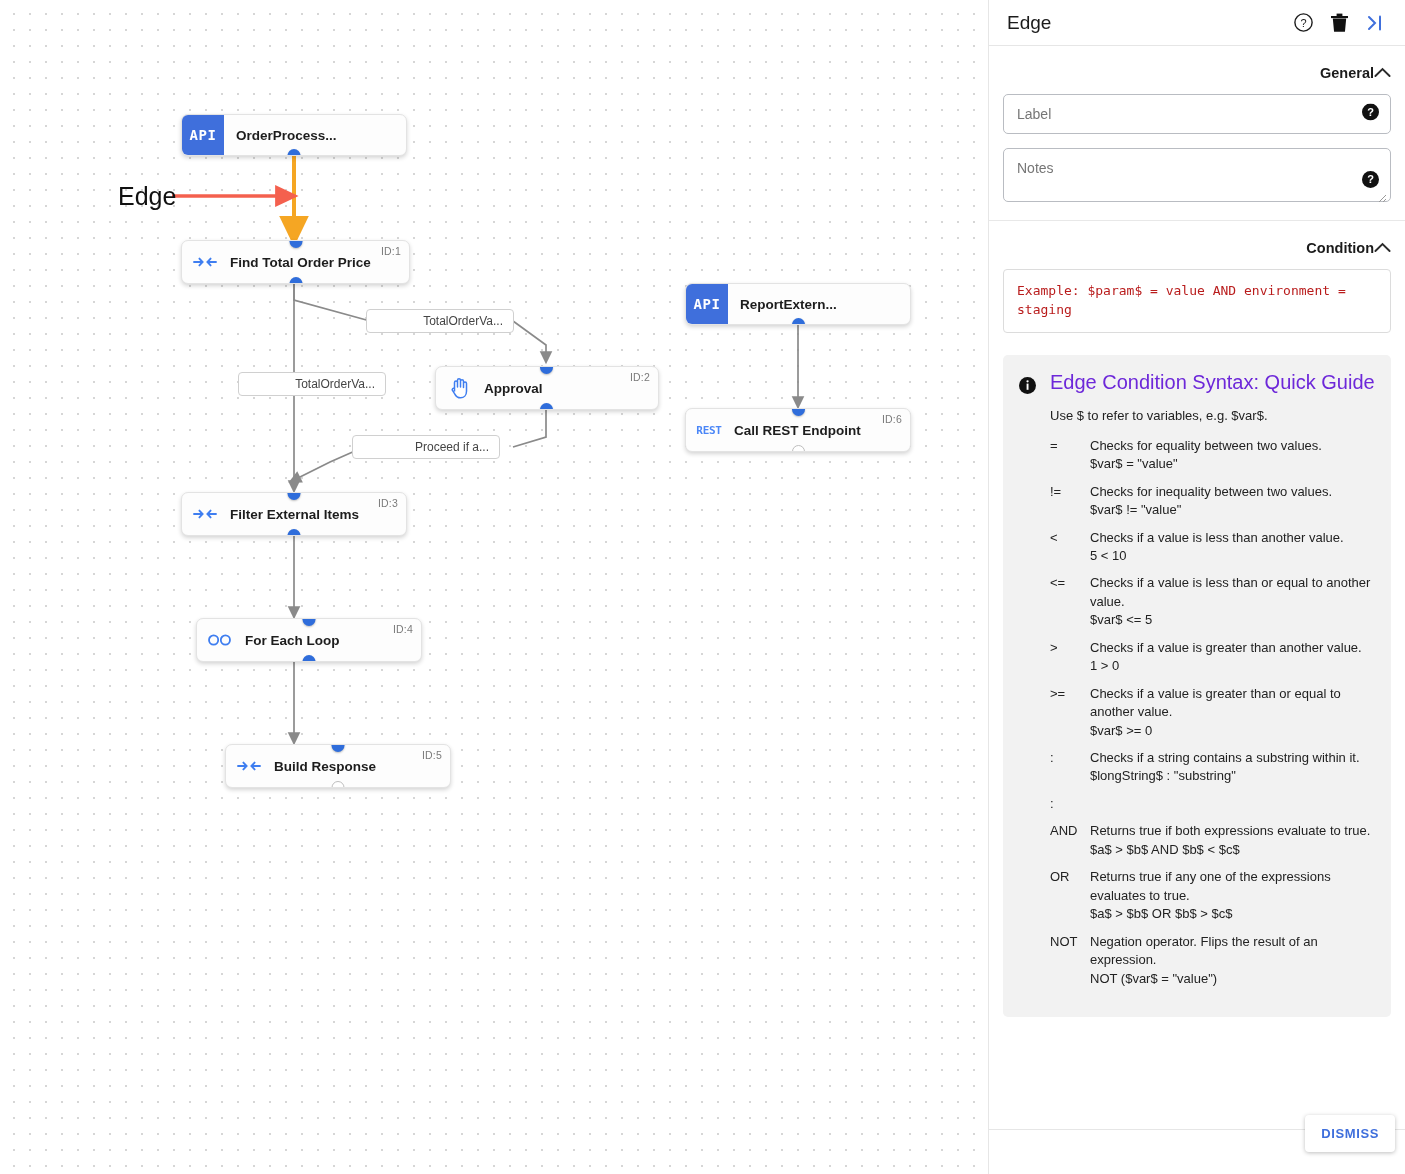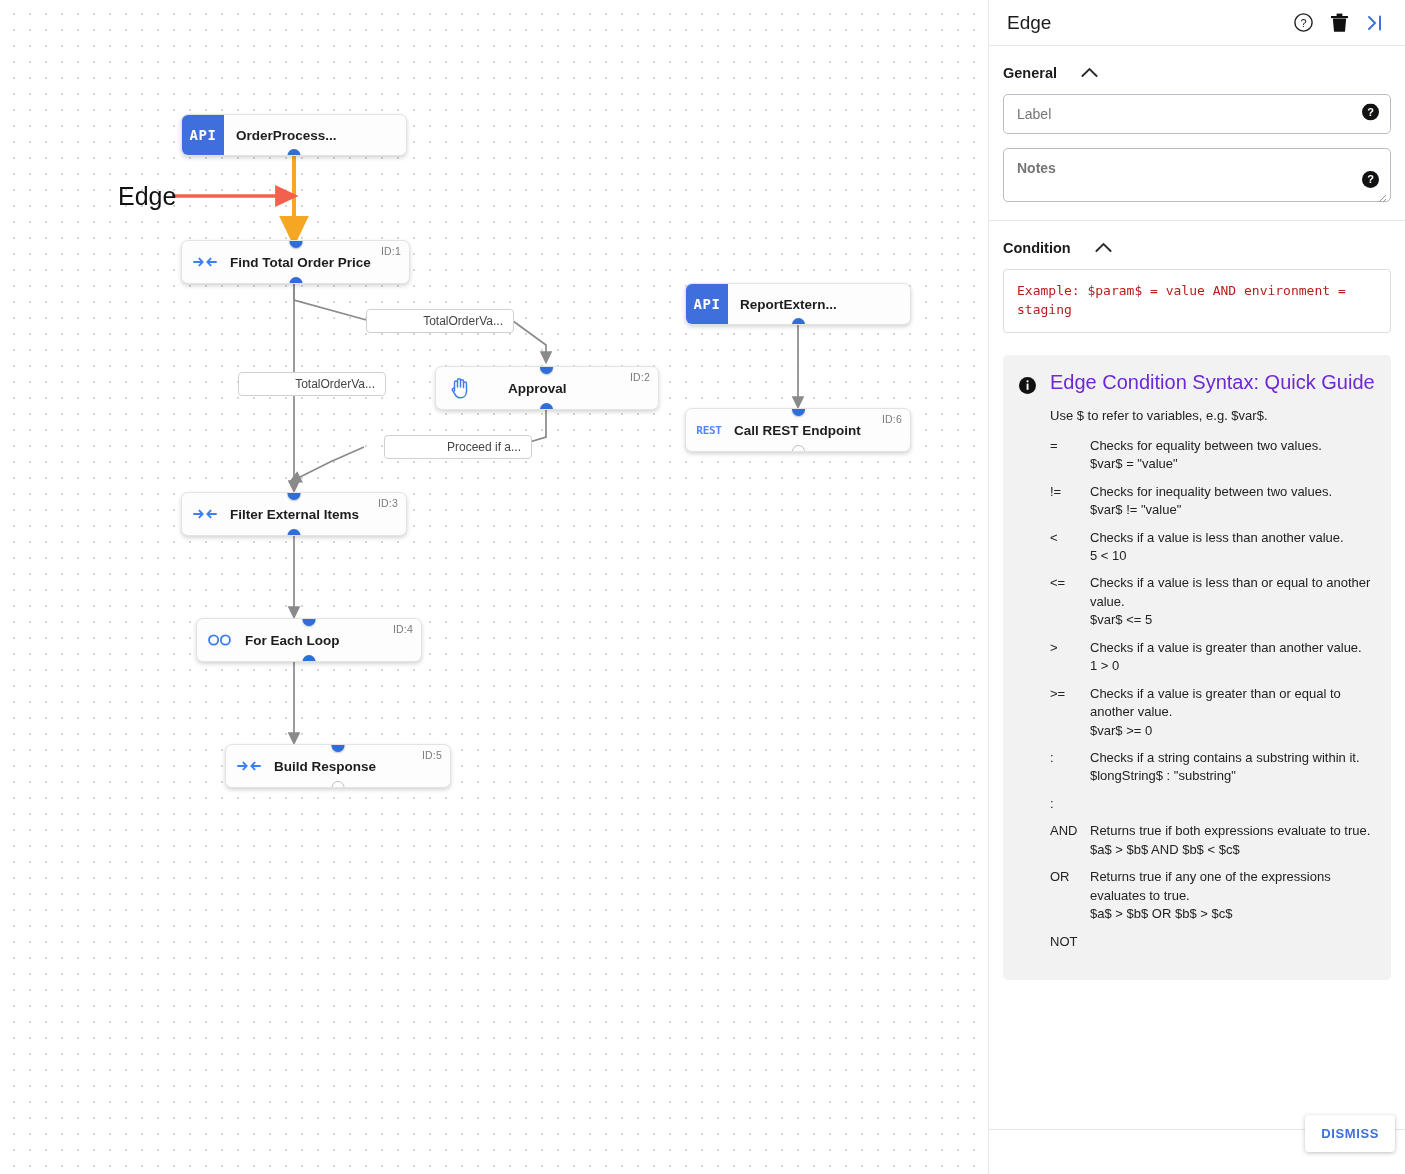--- a/index.html
+++ b/index.html
@@ -106,42 +106,41 @@
   .hdr-icon {
     width: 32px; height: 32px; margin-left: 4px;
     display: flex; align-items: center; justify-content: center;
     cursor: pointer;
   }
   #panel-body { flex: 1; overflow: hidden; }
 
   .section { padding: 14px 14px 18px 14px; }
   .section + .section { border-top: 1px solid #e8e8e8; }
   .section-head {
-    display: flex; align-items: center; justify-content: flex-start;
+    display: flex; align-items: center; justify-content: flex-end;
     padding: 4px 0 12px 0;
-    gap: 24px;
   }
   .section-title { font-size: 14.5px; font-weight: 700; color: #1b1b1b; }
   .chev { color: #3b3b3b; }
 
   .field {
     position: relative;
     border: 1px solid #b9bcc2;
     border-radius: 5px;
     background: #fff;
   }
   .field + .field { margin-top: 14px; }
   .field-input {
     width: 100%; border: 0; outline: none; background: transparent;
     font-family: "Liberation Sans", sans-serif;
     font-size: 14px; color: #1b1b1b;
     padding: 11px 40px 11px 13px;
   }
   .field-input::placeholder { color: #767676; }
-  textarea.field-input { resize: none; height: 52px; display: block; font-weight: bold; }
+  textarea.field-input { resize: none; height: 52px; display: block; }
   .field-help {
     position: absolute; right: 11px; top: 50%; transform: translateY(-50%);
   }
   .field-help.top { top: 22px; transform: none; }
   .resize-grip {
     position: absolute; right: 3px; bottom: 2px;
     width: 10px; height: 10px; color: #9a9a9a; pointer-events: none;
   }
 
   .cond-box {
@@ -240,21 +239,21 @@
               <path d="M17.6,4.6 L14.4,8 L17.6,11.4"></path>
             </g>
           </svg>
       </div>
       <div class="node-title">Find Total Order Price</div>
       <div class="node-id">ID:1</div>
       <div class="port top"></div>
       <div class="port bottom"></div>
     </div>
 
-    <div class="node" style="left:435px; top:366px; width:224px; height:44px;gap:24px;">
+    <div class="node" style="left:435px; top:366px; width:224px; height:44px;">
       <div class="node-icon">
         <svg width="20" height="22" viewBox="0 0 20 22">
             <path d="M5.5,14.5 L5.5,5.4 a1.5,1.5 0 0 1 3,0 L8.5,10 L8.5,3.2 a1.5,1.5 0 0 1 3,0 L11.5,10 L11.5,4.2 a1.5,1.5 0 0 1 3,0 L14.5,10.4 L14.5,6.6 a1.5,1.5 0 0 1 3,0 L17.5,14.2 c0,4 -2.6,6.6 -6,6.6 c-3,0 -4.6,-1.6 -5.8,-4 L3.3,13.2 a1.45,1.45 0 0 1 2.2,-1.7" fill="#ffffff" stroke="#3f7ef0" stroke-width="1.5" stroke-linejoin="round"></path>
           </svg>
       </div>
       <div class="node-title">Approval</div>
       <div class="node-id">ID:2</div>
       <div class="port top" style="left:auto; right:105px; transform:none;"></div>
       <div class="port bottom" style="left:auto; right:105px; transform:none;"></div>
     </div>
@@ -317,21 +316,21 @@
     <div class="node" style="left:685px; top:408px; width:226px; height:44px;">
       <div class="node-icon text-icon">REST</div>
       <div class="node-title">Call REST Endpoint</div>
       <div class="node-id">ID:6</div>
       <div class="port top" style="left:auto; right:105px; transform:none;"></div>
       <div class="port bottom hollow" style="left:auto; right:105px; transform:none;"></div>
     </div>
 
     <div class="edge-label" style="left:366px; top:309px; width:148px;">TotalOrderVa...</div>
     <div class="edge-label" style="left:238px; top:372px; width:148px;">TotalOrderVa...</div>
-    <div class="edge-label" style="left:384px; top:435px; width:148px;">Proceed if a...</div>
+    <div class="edge-label" style="left:352px; top:435px; width:148px;">Proceed if a...</div>
   </div>
 
   <div id="panel">
 
     <div id="panel-header">
       <div id="panel-title">Edge</div>
 
       <div class="hdr-icon">
         <svg width="21" height="21" viewBox="0 0 21 21">
             <circle cx="10.5" cy="10.5" r="8.6" fill="none" stroke="#1b1b1b" stroke-width="1.4"></circle>
@@ -481,20 +480,24 @@
                 </div>
                 <div class="guide-row">
                   <div class="guide-op">OR</div>
                   <div class="guide-desc">
                     <div>Returns true if any one of the expressions evaluates to true.</div>
                     <div class="guide-ex">$a$ &gt; $b$ OR $b$ &gt; $c$</div>
                   </div>
                 </div>
                 <div class="guide-row">
                   <div class="guide-op">NOT</div>
+                  <div class="guide-desc">
+                    <div>Negation operator. Flips the result of an expression.</div>
+                    <div class="guide-ex">NOT ($var$ = "value")</div>
+                  </div>
                 </div>
               </div>
           </div>
         </div>
       </div>
     </div>
 
     <div id="panel-footline"></div>
 
     <div id="dismiss-wrap">

